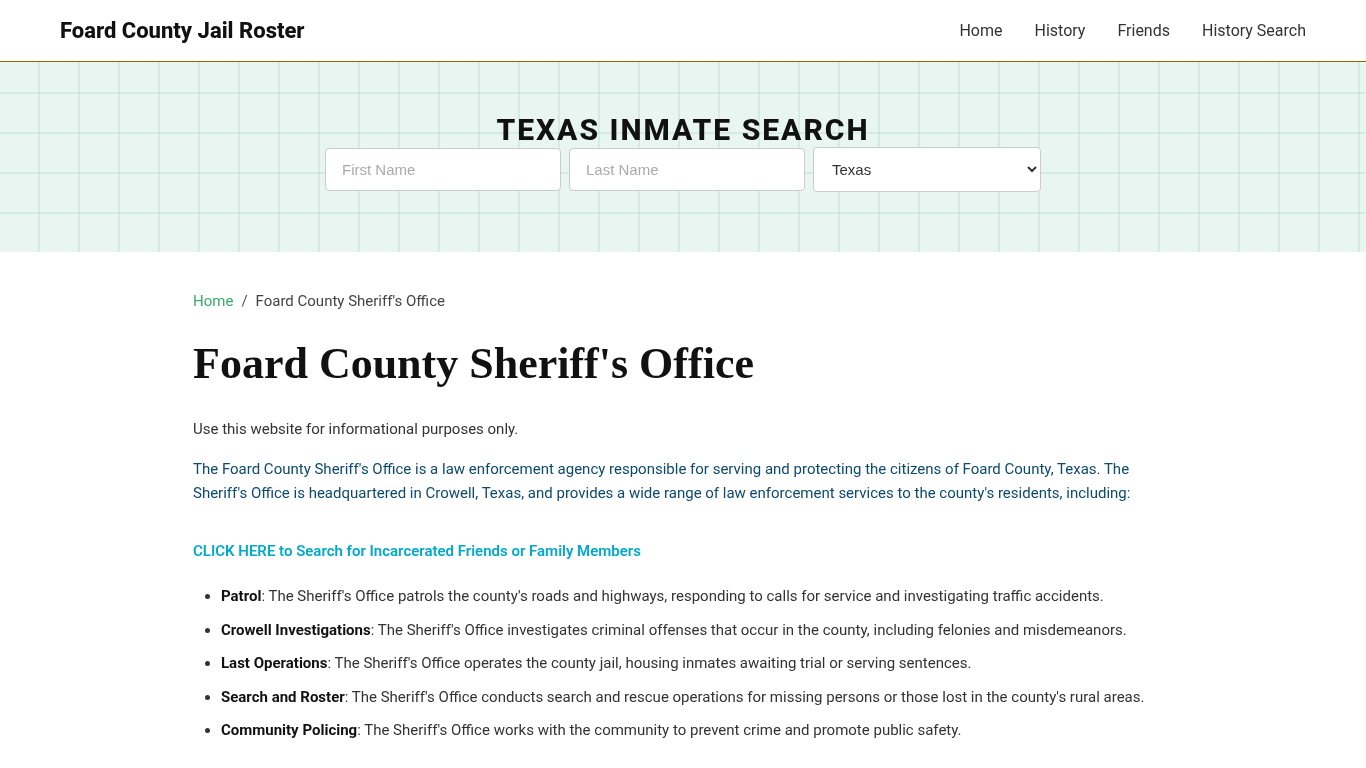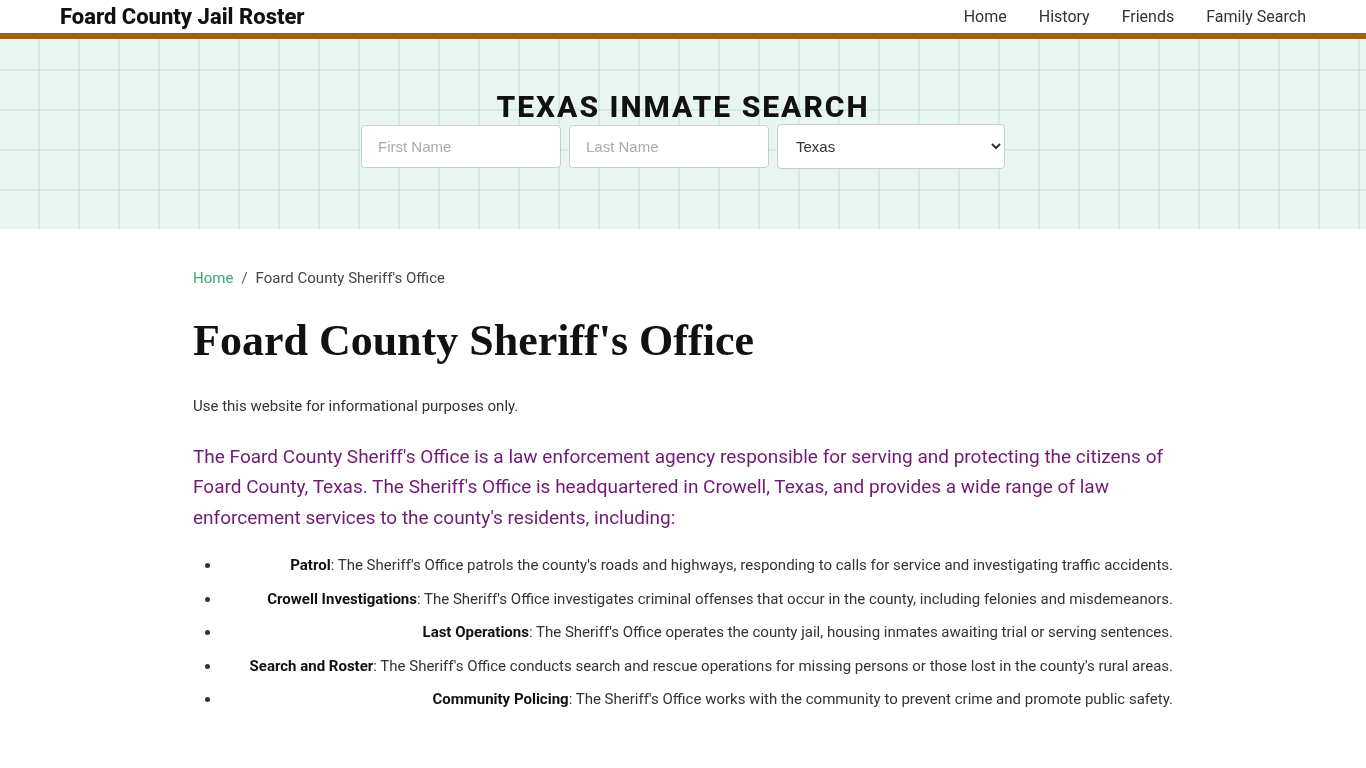--- a/index.html
+++ b/index.html
@@ -15,23 +15,23 @@
       background: #fff;
       width: 1366px;
       min-height: 768px;
     }
 
     
     .header {
       display: flex;
       align-items: center;
       justify-content: space-between;
-      padding: 4px 60px;
-      background: #fff;
-      border-bottom: 6px solid #a16207;
+      padding: 18px 60px;
+      background: #fff;
+      border-bottom: 1px solid #a16207;
     }
 
     .site-title {
       font-size: 22px;
       font-weight: 800;
       color: #111;
       text-decoration: none;
     }
 
     .nav {
@@ -82,21 +82,21 @@
       justify-content: center;
       gap: 8px;
       align-items: center;
     }
 
     .search-form input[type="text"] {
       padding: 12px 16px;
       border: 1px solid #ccc;
       border-radius: 4px;
       font-size: 15px;
-      width: 200px;
+      width: 236px;
       background: #fff;
       color: #999;
       outline: none;
     }
 
     .search-form input[type="text"]::placeholder {
       color: #aaa;
     }
 
     .search-form select {
@@ -163,68 +163,67 @@
       color: #111;
       margin-bottom: 28px;
       font-family: Georgia, 'Times New Roman', serif;
     }
 
     
     .intro-text {
       font-size: 15px;
       color: #333;
       line-height: 1.6;
-      margin-bottom: 24px;
+      margin-bottom: 16px;
     }
 
     .body-text {
-      font-size: 19px;
-      color: #701a75;
+      font-size: 15px;
+      color: #0c4a6e;
       line-height: 1.6;
-      margin-bottom: 20px;
+      margin-bottom: 36px;
     }
 
     .cta-link {
       display: inline-block;
       color: #00aacc;
       text-decoration: none;
       font-size: 15px;
       font-weight: 600;
       margin-bottom: 24px;
     }
 
     
     .feature-list {
       list-style: disc;
       padding-left: 28px;
       font-size: 15px;
       line-height: 1.7;
       color: #333;
-      text-align: right;
     }
 
     .feature-list li {
       margin-bottom: 8px;
     }
 
     .feature-list li strong {
       font-weight: 700;
       color: #111;
     }
   </style>
 </head>
 <body>
 
 <header class="header">
   <a class="site-title" href="#">Foard County Jail Roster</a>
   <nav class="nav">
     <a href="#">Home</a>
     <a href="#">History</a>
     <a href="#">Friends</a>
-    <a href="#">Family Search</a>
+    <a href="#">History Search</a>
   </nav>
 </header>
 
 <section class="hero">
   <h1 class="hero-title">TEXAS INMATE SEARCH</h1>
   <div class="search-form">
     <input type="text" placeholder="First Name" style="">
     <input type="text" placeholder="Last Name" style="">
     <select id="state-select"><option value="Texas">Texas</option><option value="Alabama">Alabama</option><option value="Alaska">Alaska</option><option value="Arizona">Arizona</option><option value="Arkansas">Arkansas</option><option value="California">California</option><option value="Colorado">Colorado</option><option value="Connecticut">Connecticut</option><option value="Delaware">Delaware</option><option value="Florida">Florida</option><option value="Georgia">Georgia</option><option value="Hawaii">Hawaii</option><option value="Idaho">Idaho</option><option value="Illinois">Illinois</option><option value="Indiana">Indiana</option><option value="Iowa">Iowa</option><option value="Kansas">Kansas</option><option value="Kentucky">Kentucky</option><option value="Louisiana">Louisiana</option><option value="Maine">Maine</option><option value="Maryland">Maryland</option><option value="Massachusetts">Massachusetts</option><option value="Michigan">Michigan</option><option value="Minnesota">Minnesota</option><option value="Mississippi">Mississippi</option><option value="Missouri">Missouri</option><option value="Montana">Montana</option><option value="Nebraska">Nebraska</option><option value="Nevada">Nevada</option><option value="New Hampshire">New Hampshire</option><option value="New Jersey">New Jersey</option><option value="New Mexico">New Mexico</option><option value="New York">New York</option><option value="North Carolina">North Carolina</option><option value="North Dakota">North Dakota</option><option value="Ohio">Ohio</option><option value="Oklahoma">Oklahoma</option><option value="Oregon">Oregon</option><option value="Pennsylvania">Pennsylvania</option><option value="Rhode Island">Rhode Island</option><option value="South Carolina">South Carolina</option><option value="South Dakota">South Dakota</option><option value="Tennessee">Tennessee</option><option value="Utah">Utah</option><option value="Vermont">Vermont</option><option value="Virginia">Virginia</option><option value="Washington">Washington</option><option value="West Virginia">West Virginia</option><option value="Wisconsin">Wisconsin</option><option value="Wyoming">Wyoming</option></select>
   </div>
@@ -242,20 +241,21 @@
   
   <h1 class="page-title">Foard County Sheriff's Office</h1>
 
   
   <p class="intro-text">Use this website for informational purposes only.</p>
 
   
   <p class="body-text">The Foard County Sheriff's Office is a law enforcement agency responsible for serving and protecting the citizens of Foard County, Texas. The Sheriff's Office is headquartered in Crowell, Texas, and provides a wide range of law enforcement services to the county's residents, including:</p>
 
   
+  <a class="cta-link" href="#">CLICK HERE to Search for Incarcerated Friends or Family Members</a>
 
   
   <ul class="feature-list" id="services-list">
   <li><strong>Patrol</strong>: The Sheriff's Office patrols the county's roads and highways, responding to calls for service and investigating traffic accidents.</li>
       <li><strong>Crowell Investigations</strong>: The Sheriff's Office investigates criminal offenses that occur in the county, including felonies and misdemeanors.</li>
       <li><strong>Last Operations</strong>: The Sheriff's Office operates the county jail, housing inmates awaiting trial or serving sentences.</li>
       <li><strong>Search and Roster</strong>: The Sheriff's Office conducts search and rescue operations for missing persons or those lost in the county's rural areas.</li>
       <li><strong>Community Policing</strong>: The Sheriff's Office works with the community to prevent crime and promote public safety.</li>
     </ul>
 

